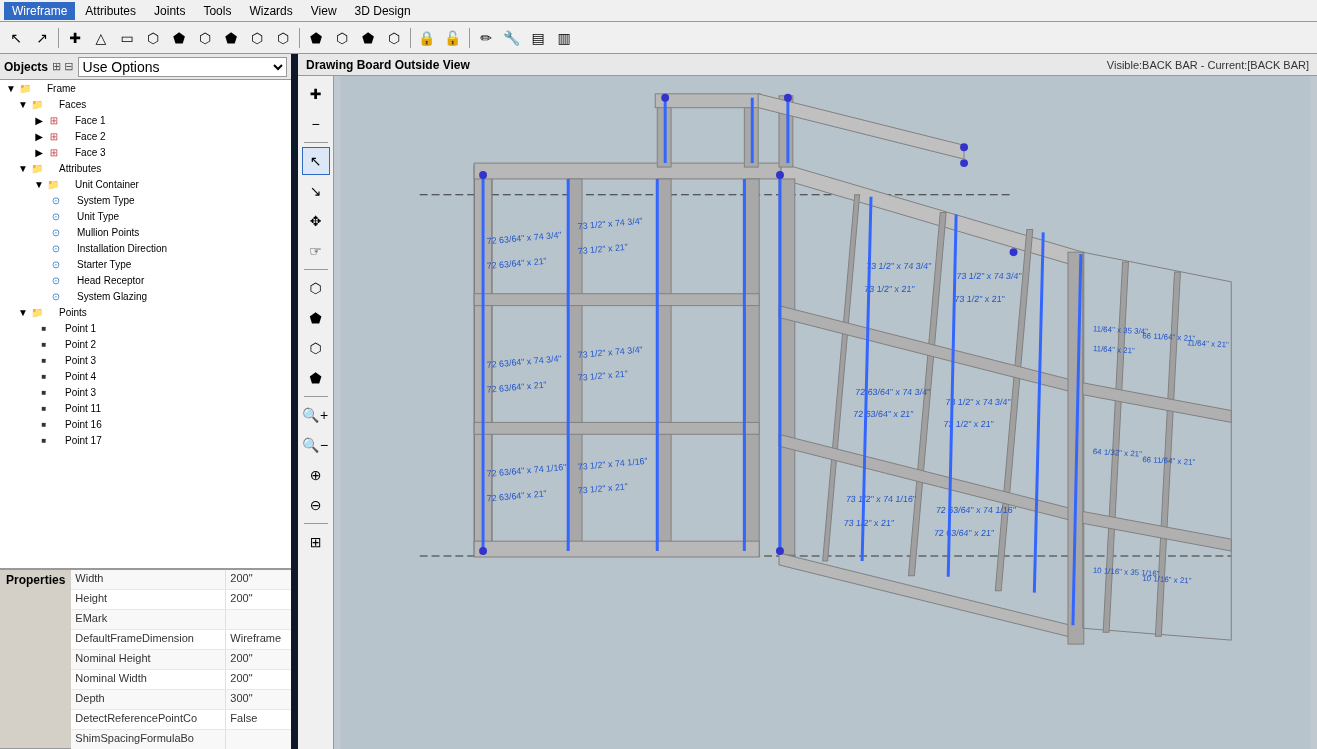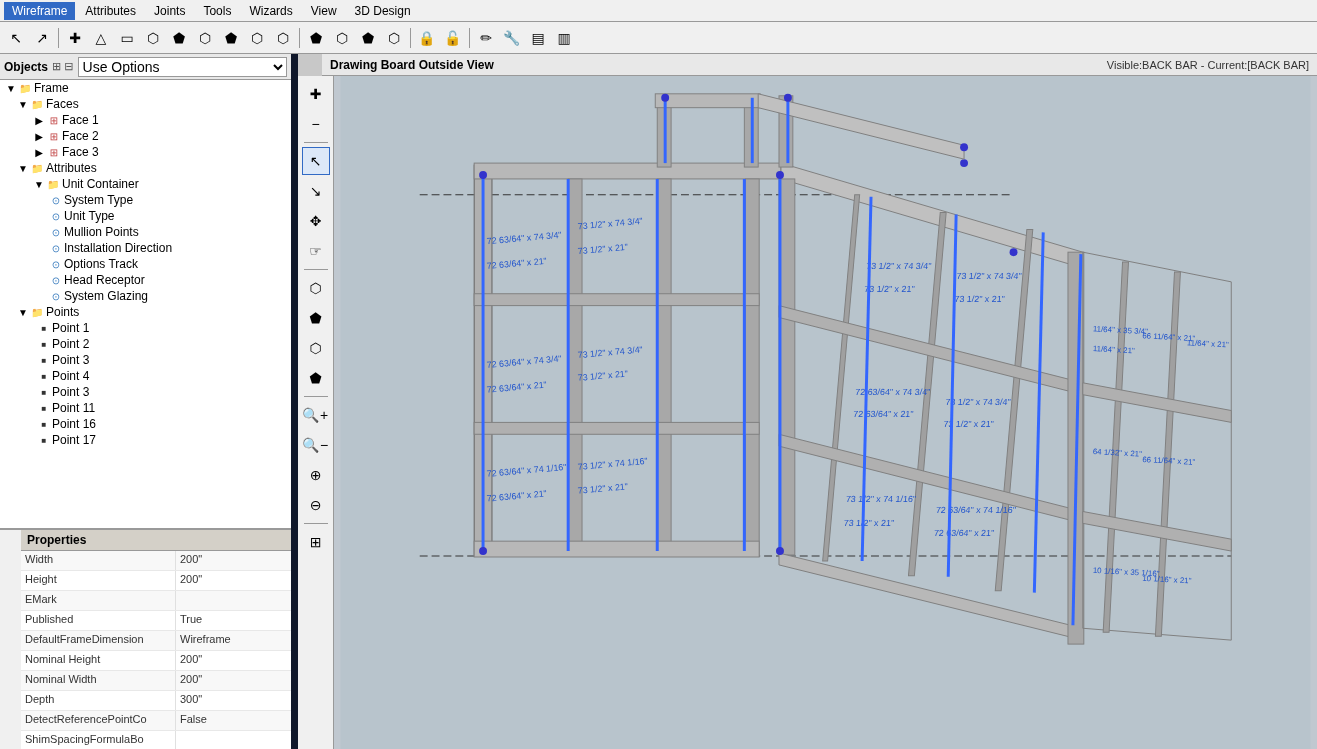--- a/index.html
+++ b/index.html
@@ -27,49 +27,49 @@
     .panel-header { display: flex; align-items: center; background: #e8e8e8; border-bottom: 1px solid #999; height: 26px; padding: 0 4px; gap: 4px; }
     .panel-header-label { font-size: 12px; font-weight: bold; }
     .use-options-select { flex: 1; height: 20px; font-size: 14px; border: 1px solid #999; background: white; }
     
     
     .tree-panel { flex: 1; overflow-y: auto; background: white; border-bottom: 1px solid #999; }
     .tree-item { display: flex; align-items: center; padding: 1px 0; cursor: pointer; white-space: nowrap; }
     .tree-indent { display: inline-block; width: 16px; flex-shrink: 0; }
     .tree-toggle { width: 14px; height: 14px; display: inline-flex; align-items: center; justify-content: center; font-size: 10px; flex-shrink: 0; }
     .tree-icon { width: 16px; height: 14px; display: inline-flex; align-items: center; justify-content: center; flex-shrink: 0; font-size: 10px; }
-    .tree-label { font-size: 12px; }
+    .tree-label { font-size: 10px; margin-left: 13px; }
     
     
     .folder-icon { color: #f0c040; }
     
     .circle-icon { color: #4080c0; }
     
     
     .tree-panel::-webkit-scrollbar { width: 12px; }
     .tree-panel::-webkit-scrollbar-track { background: #f0f0f0; }
     .tree-panel::-webkit-scrollbar-thumb { background: #c0c0c0; border: 1px solid #999; }
     
     
-    .properties-panel { height: 220px; border-top: 1px solid #999; overflow: hidden; display: flex; flex-direction: column; padding-left: 21px; }
+    .properties-panel { height: 180px; border-top: 1px solid #999; overflow: hidden; display: flex; flex-direction: row; }
     .properties-header { background: #d4d0c8; border-bottom: 1px solid #999; padding: 3px 6px; font-size: 12px; font-weight: bold; }
     .properties-table { flex: 1; overflow-y: auto; background: white; }
     .prop-row { display: flex; border-bottom: 1px solid #e8e8e8; min-height: 20px; }
     .prop-row:nth-child(odd) { background: #f8f8f8; }
     .prop-row:nth-child(even) { background: white; }
     .prop-key { width: 155px; min-width: 155px; padding: 2px 4px; border-right: 1px solid #e0e0e0; font-size: 11px; color: #333; overflow: hidden; text-overflow: ellipsis; white-space: nowrap; }
     .prop-val { flex: 1; padding: 2px 4px; font-size: 11px; color: #333; overflow: hidden; text-overflow: ellipsis; white-space: nowrap; }
     .properties-table::-webkit-scrollbar { width: 12px; }
     .properties-table::-webkit-scrollbar-track { background: #f0f0f0; }
     .properties-table::-webkit-scrollbar-thumb { background: #c0c0c0; border: 1px solid #999; }
     
     
     .drawing-area { flex: 1; display: flex; flex-direction: column; background: #c8c8c8; overflow: hidden; }
     
-    .drawing-header { background: #e8e8e8; border-bottom: 1px solid #999; height: 22px; display: flex; align-items: center; justify-content: space-between; padding: 0 8px; margin-left: 24px; }
+    .drawing-header { background: #e8e8e8; border-bottom: 1px solid #999; height: 22px; display: flex; align-items: center; justify-content: space-between; padding: 0 8px; }
     .drawing-title { font-size: 12px; font-weight: bold; }
     .drawing-info { font-size: 11px; color: #333; }
     
     .drawing-content { flex: 1; display: flex; overflow: hidden; }
     
     
     .side-toolbar { width: 36px; background: #f0f0f0; border-right: 1px solid #999; display: flex; flex-direction: column; align-items: center; padding: 4px 2px; gap: 2px; }
     .side-btn { width: 28px; height: 28px; border: 1px solid transparent; background: transparent; cursor: pointer; display: flex; align-items: center; justify-content: center; font-size: 14px; }
     .side-btn.active { border: 1px solid #316ac5; background: #dce8f8; }
     .side-sep { width: 24px; height: 1px; background: #999; margin: 2px 0; }
@@ -206,21 +206,21 @@
 
         <div class="tree-item">
           <span class="tree-indent" style="width:48px"></span>
           <span class="tree-icon circle-icon" style="color:#4080c0;">⊙</span>
           <span class="tree-label">Installation Direction</span>
         </div>
 
         <div class="tree-item">
           <span class="tree-indent" style="width:48px"></span>
           <span class="tree-icon circle-icon" style="color:#4080c0;">⊙</span>
-          <span class="tree-label">Options Track</span>
+          <span class="tree-label">Starter Type</span>
         </div>
 
         <div class="tree-item">
           <span class="tree-indent" style="width:48px"></span>
           <span class="tree-icon circle-icon" style="color:#4080c0;">⊙</span>
           <span class="tree-label">Head Receptor</span>
         </div>
 
         <div class="tree-item">
           <span class="tree-indent" style="width:48px"></span>
@@ -292,24 +292,20 @@
               <div class="prop-key">Width</div>
               <div class="prop-val">200"</div>
             </div>
             <div class="prop-row">
               <div class="prop-key">Height</div>
               <div class="prop-val">200"</div>
             </div>
             <div class="prop-row">
               <div class="prop-key">EMark</div>
               <div class="prop-val"></div>
-            </div>
-            <div class="prop-row">
-              <div class="prop-key">Published</div>
-              <div class="prop-val">True</div>
             </div>
             <div class="prop-row">
               <div class="prop-key">DefaultFrameDimension</div>
               <div class="prop-val">Wireframe</div>
             </div>
             <div class="prop-row">
               <div class="prop-key">Nominal Height</div>
               <div class="prop-val">200"</div>
             </div>
             <div class="prop-row">

